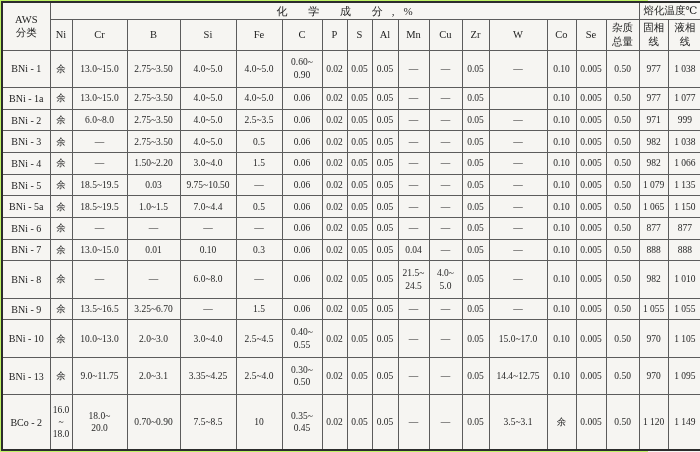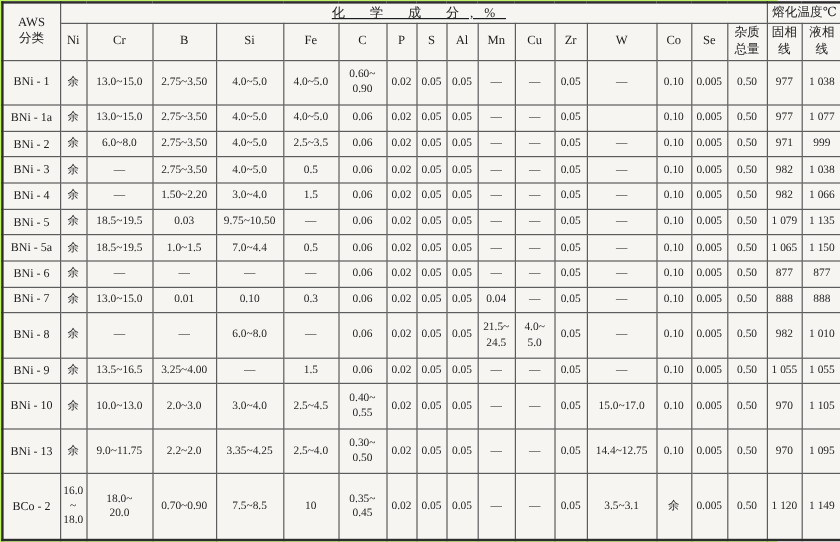--- a/index.html
+++ b/index.html
@@ -26,21 +26,21 @@
     border: 1px solid #5c5c5c;
     text-align: center;
     vertical-align: middle;
     font-weight: normal;
     white-space: pre-line;
     overflow: hidden;
     padding: 1px 0;
     line-height: 1.3;
   }
   thead th { font-size: 10.5px; color: #1d1d1d; }
-  th.composition-header { letter-spacing: 9px; font-size: 11px; text-indent: 9px; text-decoration: underline; }
+  th.composition-header { letter-spacing: 9px; font-size: 11px; text-indent: 9px; }
   th.melting-header { font-size: 10.5px; }
   th.aws-header { font-size: 10.5px; line-height: 1.5; }
   th.col-header { font-size: 10.5px; }
   tbody th.row-name { font-size: 10px; white-space: nowrap; }
   tbody td { font-size: 9.5px; color: #262626; }
 </style>
 </head>
 <body>
 
 <div class="sheet">
@@ -308,21 +308,21 @@
           <td>0.10</td>
           <td>0.005</td>
           <td>0.50</td>
           <td>982</td>
           <td>1 010</td>
         </tr>
         <tr>
           <th class="row-name">BNi - 9</th>
           <td>余</td>
           <td>13.5~16.5</td>
-          <td>3.25~4.00</td>
+          <td>3.25~6.70</td>
           <td>—</td>
           <td>1.5</td>
           <td>0.06</td>
           <td>0.02</td>
           <td>0.05</td>
           <td>0.05</td>
           <td>—</td>
           <td>—</td>
           <td>0.05</td>
           <td>—</td>
@@ -351,21 +351,21 @@
           <td>0.10</td>
           <td>0.005</td>
           <td>0.50</td>
           <td>970</td>
           <td>1 105</td>
         </tr>
         <tr>
           <th class="row-name">BNi - 13</th>
           <td>余</td>
           <td>9.0~11.75</td>
-          <td>2.2~2.0</td>
+          <td>2.0~3.1</td>
           <td>3.35~4.25</td>
           <td>2.5~4.0</td>
           <td>0.30~
 0.50</td>
           <td>0.02</td>
           <td>0.05</td>
           <td>0.05</td>
           <td>—</td>
           <td>—</td>
           <td>0.05</td>

